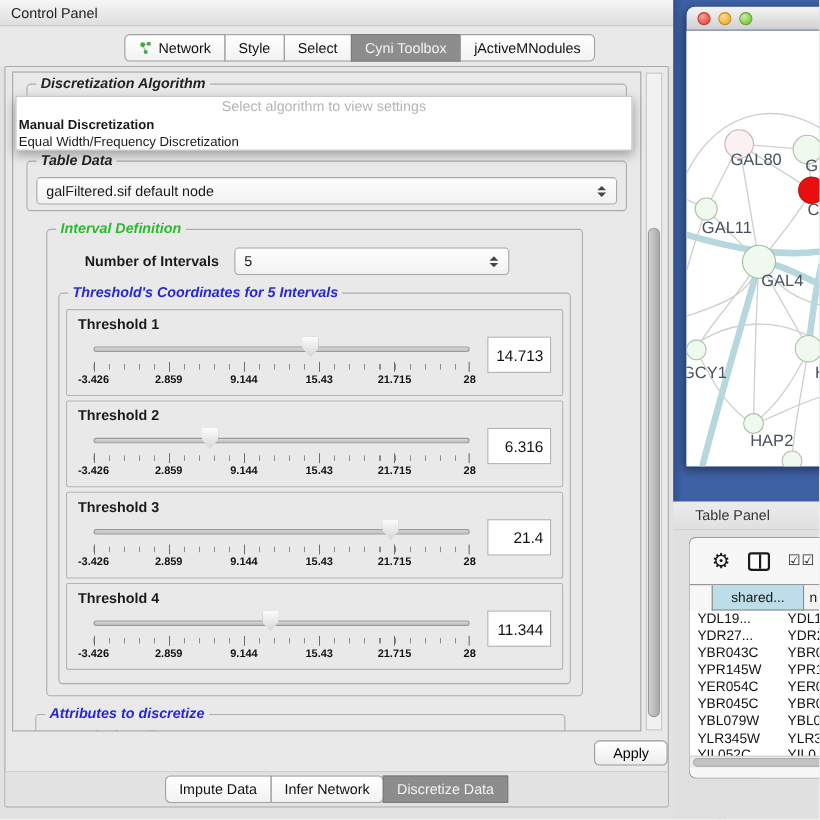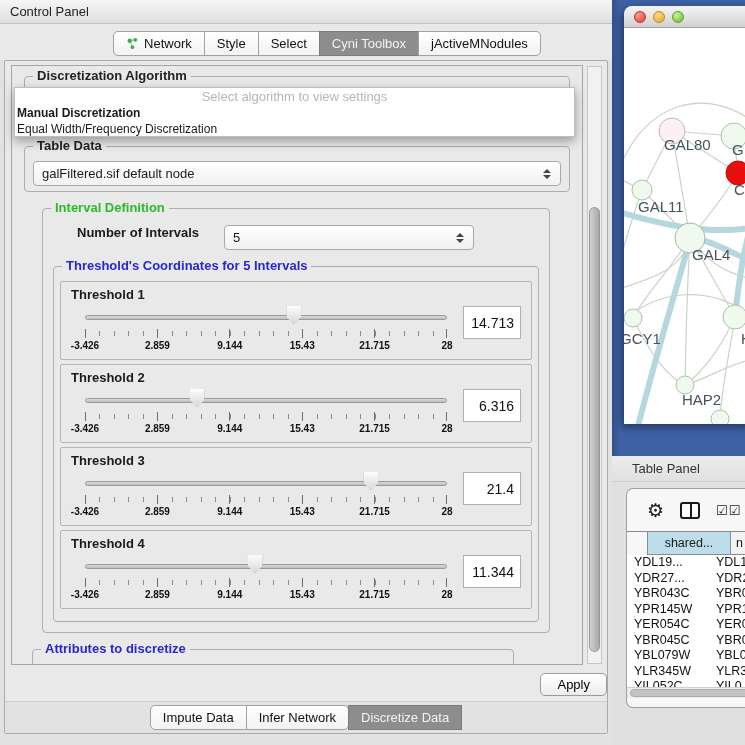--- a/index.html
+++ b/index.html
@@ -17,37 +17,37 @@
   .tab { font-family:inherit; font-size:13px; padding:4px 12px; background:linear-gradient(#ffffff,#f2f2f2); border:1px solid #a2a2a2; margin-left:-1px; color:#111; cursor:pointer; display:flex; align-items:center; gap:5px; }
   .tab.first { border-radius:5px 0 0 5px; margin-left:0; }
   .tab.last  { border-radius:0 5px 5px 0; }
   .tab.selected { background:#8d8d8d; color:#f3f3f3; border-color:#7c7c7c; }
   .net-icon { width:13px; height:13px; }
 
   .cp-outer { position:absolute; left:4px; top:60px; width:604px; height:674px; border:1px solid #aaaaaa; border-radius:2px; background:#e9e9e9; }
   .scrollarea { position:absolute; left:6px; top:4px; right:24px; height:600px; border:1px solid #a6a6a6; background:#e9e9e9; overflow:hidden; padding:4px 8px 0 8px; }
 
   .group { position:relative; border:1px solid #adadad; border-radius:4px; }
-  .gtitle { position:absolute; top:-9px; left:8px; background:#e9e9e9; padding:0 4px; font-size:13px; font-weight:600; }
+  .gtitle { position:absolute; top:-9px; left:8px; background:#e9e9e9; padding:0 4px; font-size:13px; font-weight:600;font-style:italic; }
   .gtitle.dark  { color:#222; }
   .gtitle.green { color:#2eb82e; }
   .gtitle.blue  { color:#2727d2; }
 
   .g-disc  { margin:6px 4px 0 4px; height:56px; }
   .g-table { margin:14px 4px 0 4px; height:46px; padding:14px 8px 0 8px; }
   .combo { height:25px; border:1px solid #a9a9a9; border-radius:4px; background:linear-gradient(#ffffff,#f1f1f1); display:flex; align-items:center; padding:0 8px; font-size:13px; cursor:pointer; }
   .combo-text { flex:1; white-space:nowrap; overflow:hidden; }
   .stepper { display:flex; flex-direction:column; align-items:center; gap:2px; width:10px; }
   .stepper i { display:block; width:0; height:0; border-left:4px solid transparent; border-right:4px solid transparent; }
   .stepper .up { border-bottom:4px solid #444; }
   .stepper .dn { border-top:4px solid #444; }
   .combo.focus { position:absolute; left:10px; right:18px; top:22px; box-shadow:0 0 2px 3px rgba(105,158,235,.8); }
 
-  .g-interval { margin:16px 24px 0 22px; padding:6px 10px 10px 10px; }
-  .noi-row { display:flex; margin:10px 0 2px 24px;gap:11px; }
+  .g-interval { margin:16px 44px 0 22px; padding:6px 10px 10px 10px; }
+  .noi-row { display:flex; align-items:center; margin:10px 0 2px 24px; }
   .noi-label { font-weight:700; margin-right:14px; }
   .noi-combo { width:250px; }
   .g-thresholds { margin:16px 0 0 0; padding:14px 6px 8px 6px; }
 
   .tpanel { border:1px solid #b5b5b5; border-radius:2px; background:#e9e9e9; margin-bottom:4px; padding:5px 10px 6px 10px; }
   .tp-label { font-weight:700; font-size:13px; height:16px; }
   .tp-row { display:flex; align-items:flex-start; padding-left:14px; margin-top:2px; }
   .slider { flex:1; position:relative; height:48px; }
   .track { position:absolute; left:0; right:0; top:10px; height:5px; border:1px solid #9a9a9a; border-radius:3px; background:linear-gradient(#d9d9d9,#bdbdbd); }
   .thumb { position:absolute; top:1px; width:15px; height:19px; transform:translateX(-50%); background:linear-gradient(#fdfdfd,#d5d5d5); clip-path:polygon(0 0,100% 0,100% 55%,50% 100%,0 55%); filter:drop-shadow(0 0 1px #777); cursor:pointer; }

